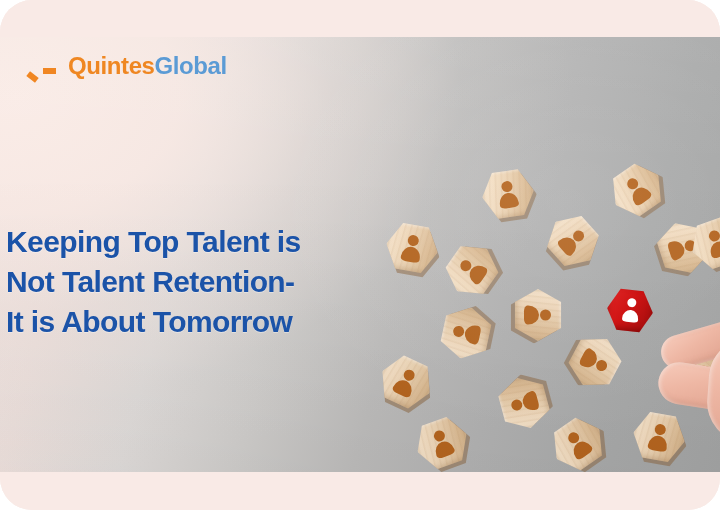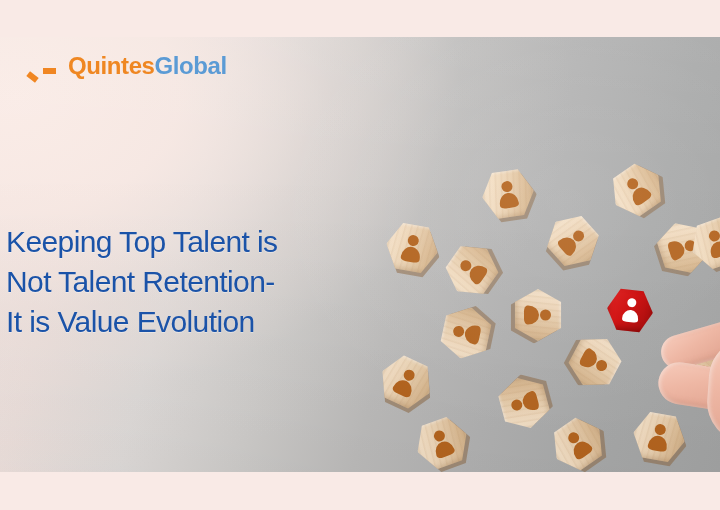--- a/index.html
+++ b/index.html
@@ -14,20 +14,21 @@
     font-family: "Liberation Sans", sans-serif;
   }
 
   
   #slide {
     position: relative;
     width: 720px;
     height: 510px;
     background: #f8ebe7;
     overflow: hidden;
+    border-radius: 32px;
   }
 
   
   .band {
     position: absolute;
     left: 0;
     width: 720px;
     background: #f9eae6;
     z-index: 40;
   }
@@ -223,21 +224,21 @@
 
   
   #headline {
     position: absolute;
     left: 6px;
     top: 222px;
     width: 400px;
     z-index: 30;
     color: #1b53a8;
     font-family: "Liberation Sans", sans-serif;
-    font-weight: normal;
+    font-weight: bold;
     font-size: 30px;
     line-height: 40px;
     letter-spacing: -0.6px;
     text-shadow: 0 1px 0 rgba(255,255,255,.35);
   }
   #headline .hl {
     display: block;
     white-space: nowrap;
   }
 
@@ -468,16 +469,16 @@
       <div class="bar" id="logo-g-bar"></div>
     </div>
     <div id="logo-text">
       <div id="logo-wordmark"><span class="w1">Quintes</span><span class="w2">Global</span></div>
     </div>
   </div>
 
   <div id="headline">
     <span class="hl">Keeping Top Talent is</span>
     <span class="hl">Not Talent Retention-</span>
-    <span class="hl">It is Value Evolution</span>
+    <span class="hl">It is About Tomorrow</span>
   </div>
 
 </div>
 
 </body></html>

